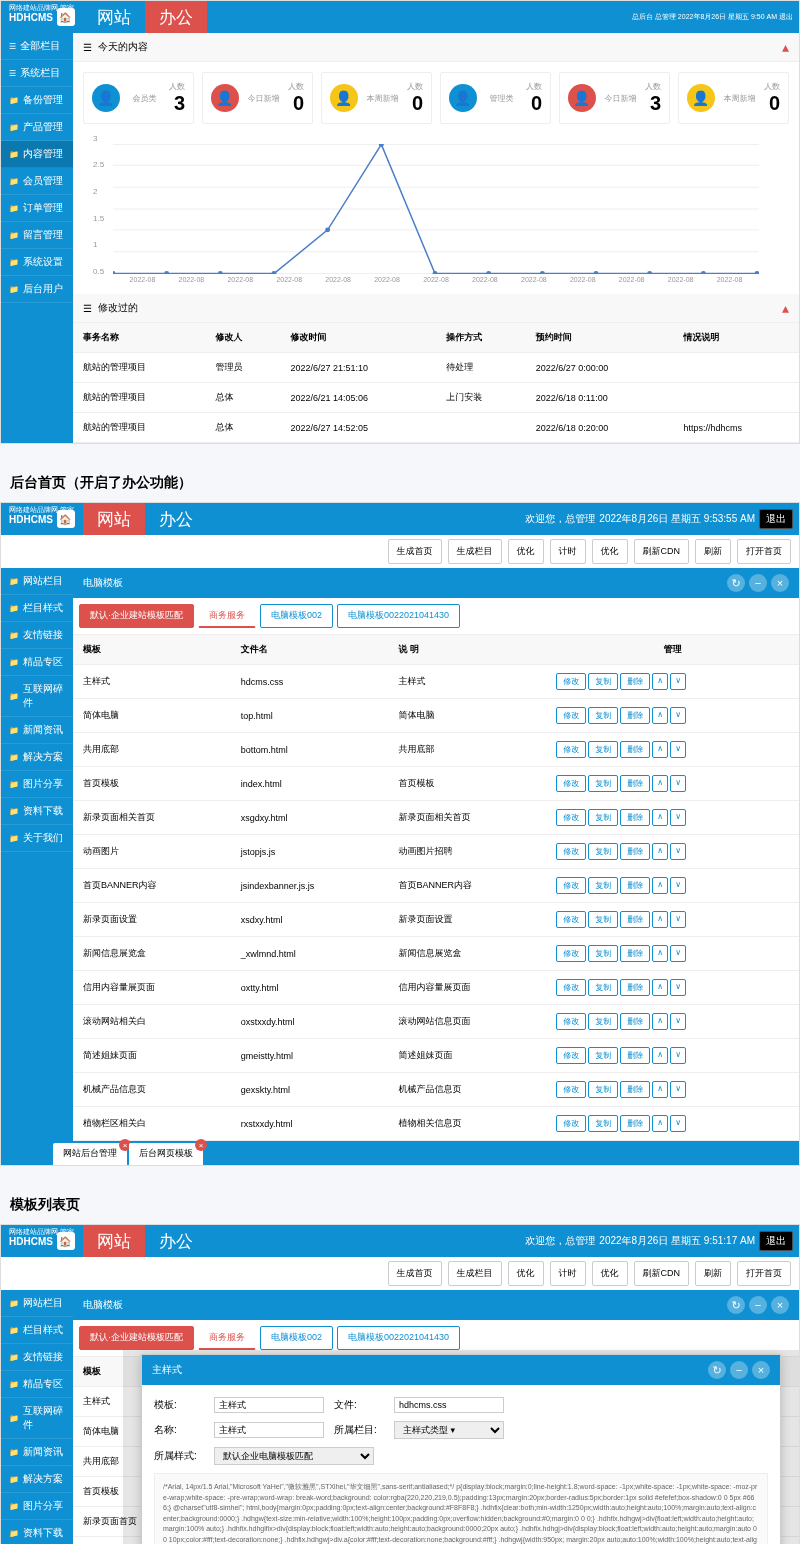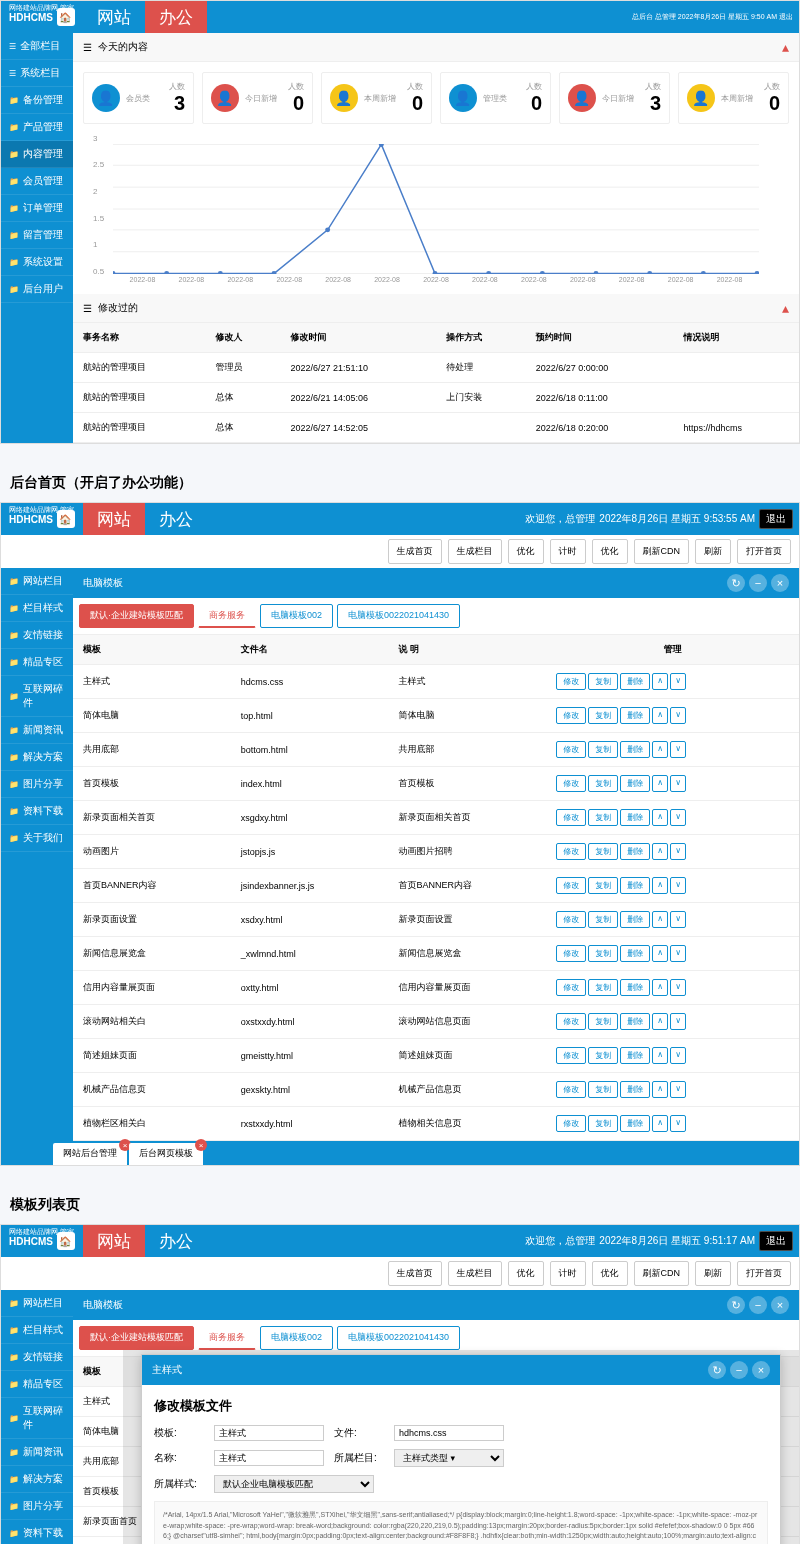--- a/index.html
+++ b/index.html
@@ -23,21 +23,21 @@
 .sidebar-item .icon{font-size:8px}
 .main{flex:1;background:#fff;overflow:hidden}
 .main.blue-bg{background:#cfe7f7}
 .panel-title{background:#0e90d2;color:#fff;padding:6px 10px;font-size:11px}
 .panel-header{background:#f8f8f8;padding:6px 10px;display:flex;align-items:center;border-bottom:1px solid #eee}
 .panel-header .icon{margin-right:6px}
 .panel-header .close{margin-left:auto;color:#dd514c;cursor:pointer;font-size:14px}
 .stats-row{display:flex;gap:8px;padding:10px}
 .stat-card{flex:1;border:1px solid #eee;border-radius:2px;display:flex;align-items:center;padding:8px;gap:6px}
 .stat-icon{width:28px;height:28px;border-radius:50%;display:flex;align-items:center;justify-content:center;color:#fff;font-size:14px;flex-shrink:0}
-.stat-info{flex:1;text-align:left}
+.stat-info{flex:1;text-align:center}
 .stat-label{font-size:8px;color:#999}
 .stat-right{text-align:right}
 .stat-value{font-size:20px;font-weight:bold}
 .chart{padding:10px 40px 20px;height:160px;position:relative}
 .chart svg{width:100%;height:100%}
 .ylabel{position:absolute;left:20px;font-size:8px;color:#999}
 .xlabels{display:flex;justify-content:space-between;padding:0 5px}
 .xlabel{font-size:7px;color:#999;flex:1;text-align:center}
 .toolbar-right{background:#fff;padding:4px 8px;display:flex;gap:6px;justify-content:flex-end}
 .tbtn{padding:5px 8px;border:1px solid #ccc;border-radius:2px;cursor:pointer;background:#fff;font-size:9px}
@@ -714,21 +714,20 @@
         <div class="modal-box">
           <div class="modal-header">
             <span>主样式</span>
             <span class="actions">
               <span class="circle-btn">↻</span>
               <span class="circle-btn">−</span>
               <span class="circle-btn">×</span>
             </span>
           </div>
           <div class="modal-body">
-            <h3>修改模板文件</h3>
             <div class="form-row">
               <label>模板:</label>
               <input value="主样式" style="">
               <label>文件:</label>
               <input value="hdhcms.css" style="">
             </div>
             <div class="form-row">
               <label>名称:</label>
               <input value="主样式" style="">
               <label>所属栏目:</label>

